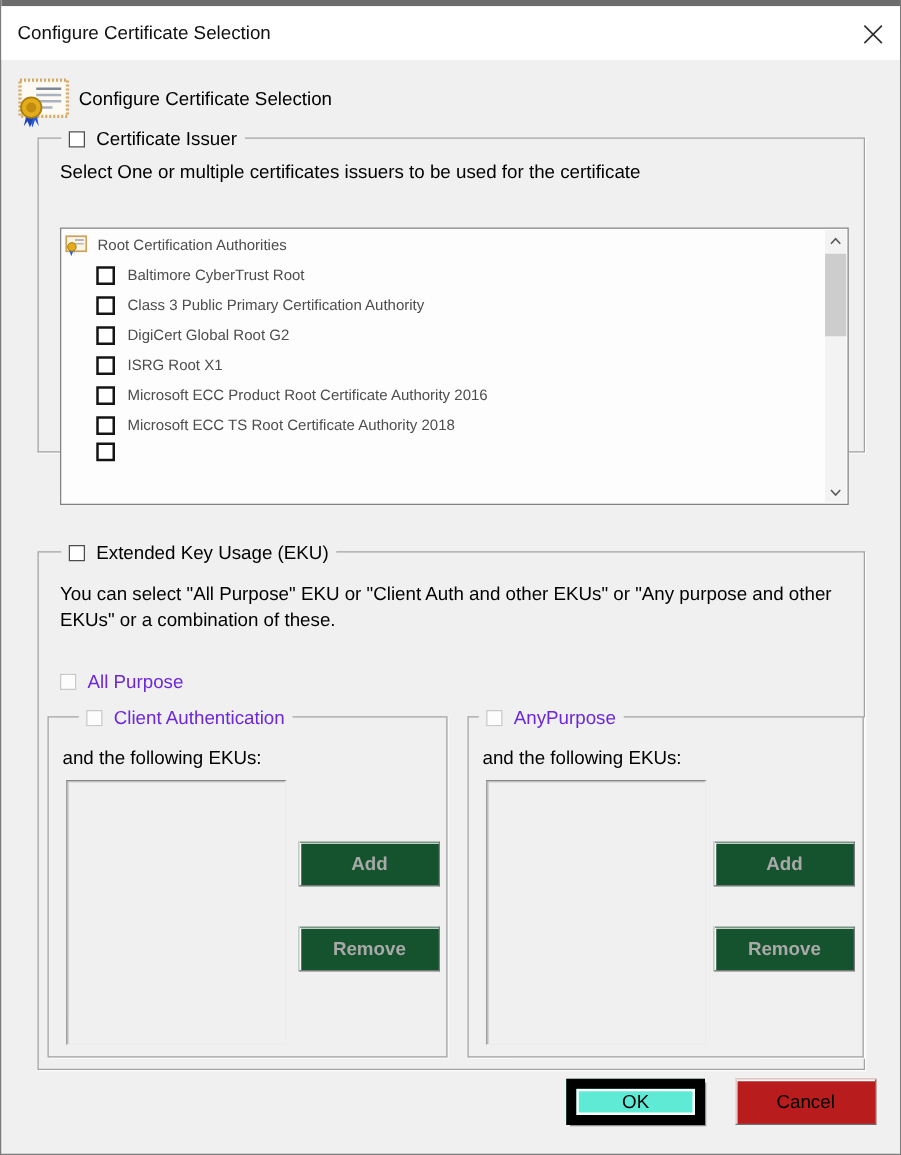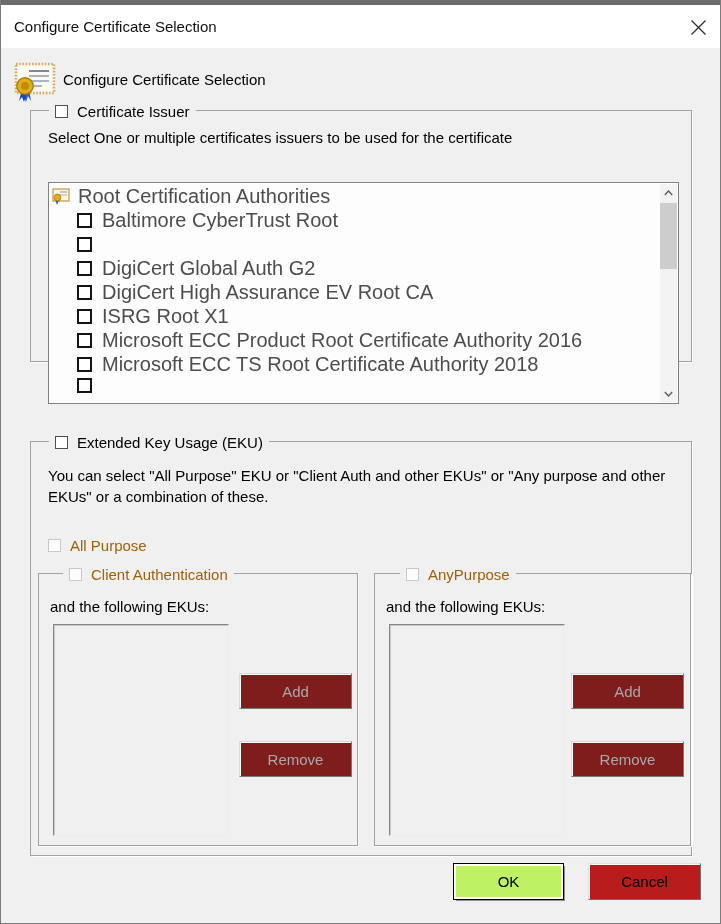--- a/index.html
+++ b/index.html
@@ -16,49 +16,49 @@
   .window-title{position:absolute;left:13px;top:0;height:43px;line-height:43px;font-size:15px;color:#101010;}
   .close-btn{position:absolute;right:4px;top:7px;width:36px;height:30px;display:flex;align-items:center;justify-content:center;cursor:default;}
   .header-icon{position:absolute;left:13px;top:60px;width:42px;height:42px;}
   .header-title{position:absolute;left:62px;top:71px;font-size:15px;color:#000;}
 
   .groupbox{position:absolute;border:1px solid #a2a2a2;box-shadow:1px 1px 0 #fdfdfd;}
   .group-label-row{position:absolute;top:-9px;left:18px;height:18px;background:#f0f0f0;padding:0 6px;display:flex;align-items:center;gap:9px;}
   .group-label{font-size:15px;white-space:nowrap;}
   .cb{width:13px;height:13px;background:#fff;border:1px solid #4e4e4e;flex:0 0 auto;}
   .cb.disabled{border-color:#c9c9c9;background:#fdfdfd;}
-  .dim{color:#a16207;}
+  .dim{color:#6d28d9;}
 
   .desc{position:absolute;font-size:15px;line-height:21px;color:#000;}
 
   .issuer-list{position:absolute;left:17px;top:71px;width:631px;height:222px;background:#fdfdfd;border:1px solid #818181;overflow:hidden;}
   .rows{position:absolute;left:0;top:1px;right:19px;}
-  .lrow{height:24px;display:flex;align-items:center;font-size:20px;color:#4d4d4d;white-space:nowrap;}
+  .lrow{height:24px;display:flex;align-items:center;font-size:12px;color:#4d4d4d;white-space:nowrap;}
   .lrow .ticon{margin-left:3px;width:18px;height:17px;flex:0 0 auto;}
   .lrow .rtext{margin-left:8px;}
   .lrow .lcb{margin-left:28px;width:15px;height:15px;border:2px solid #141414;background:#fff;flex:0 0 auto;}
   .lrow .ctext{margin-left:10px;}
   .scrollbar{position:absolute;top:1px;right:1px;bottom:1px;width:17px;background:#f3f3f3;}
   .sb-btn{position:absolute;left:0;width:17px;height:17px;display:flex;align-items:center;justify-content:center;}
   .sb-up{top:0;} .sb-down{bottom:0;}
   .sb-thumb{position:absolute;left:0;top:19px;width:17px;height:66px;background:#cdcdcd;}
 
   .subgroup{position:absolute;border:1px solid #a2a2a2;box-shadow:1px 1px 0 #fdfdfd;}
   .sunken{position:absolute;background:#f0f0f0;border:1px solid;border-color:#868686 #ececec #ececec #868686;box-shadow:inset 1px 1px 0 #c9c9c9;}
 
   .win-btn{
     position:absolute;display:flex;align-items:center;justify-content:center;
     font-family:"Liberation Sans",sans-serif;font-size:15px;color:#000;
     background:#b91c1c;
     border:1px solid;border-color:#e0e0e0 #6f6f6f #6f6f6f #e0e0e0;
     box-shadow:inset 1px 1px 0 #fbfbfb;
   }
-  .win-btn.disabled{color:#a9a9a9;background:#7f1d1d;border-color:#dadada #7a7a7a #7a7a7a #dadada;}
+  .win-btn.disabled{color:#a9a9a9;background:#14532d;border-color:#dadada #7a7a7a #7a7a7a #dadada;font-weight:bold;}
   .win-btn.default{
-    border:1px solid #000000;background:#bef264;
+    border:8px solid #000000;background:#5eead4;
     box-shadow:2px 2px 0 -1px #8f8f8f, inset 0 0 0 2px #ffffff;
   }
 </style>
 </head>
 <body>
 
 <div class="dialog">
   <div class="top-strip"></div>
 
   <div class="titlebar">
@@ -103,28 +103,25 @@
             <circle cx="5.5" cy="9.5" r="3.4" fill="#e3ac1b" stroke="#a97c0e" stroke-width="0.8"></circle>
           </svg>
           <span class="rtext">Root Certification Authorities</span>
         </div>
         <div class="lrow">
           <span class="lcb"></span>
           <span class="ctext">Baltimore CyberTrust Root</span>
         </div>
         <div class="lrow">
           <span class="lcb"></span>
-        </div>
-        <div class="lrow">
-          <span class="lcb"></span>
-          <span class="ctext">DigiCert Global Auth G2</span>
-        </div>
-        <div class="lrow">
-          <span class="lcb"></span>
-          <span class="ctext">DigiCert High Assurance EV Root CA</span>
+          <span class="ctext">Class 3 Public Primary Certification Authority</span>
+        </div>
+        <div class="lrow">
+          <span class="lcb"></span>
+          <span class="ctext">DigiCert Global Root G2</span>
         </div>
         <div class="lrow">
           <span class="lcb"></span>
           <span class="ctext">ISRG Root X1</span>
         </div>
         <div class="lrow">
           <span class="lcb"></span>
           <span class="ctext">Microsoft ECC Product Root Certificate Authority 2016</span>
         </div>
         <div class="lrow">
@@ -172,21 +169,21 @@
       <div class="sunken" style="left:14px;top:50px;width:176px;height:212px;"></div>
       <div class="win-btn disabled" style="left:200px;top:99px;width:113px;height:36px;">
           <span>Add</span>
         </div>
       <div class="win-btn disabled" style="left:200px;top:167px;width:113px;height:36px;">
           <span>Remove</span>
         </div>
     </div>
 
     <div class="subgroup" style="left:343px;top:131px;width:317px;height:273px;">
-      <div class="group-label-row" style="left:25px;">
+      <div class="group-label-row" style="left:8px;">
         <span class="cb disabled"></span>
         <span class="group-label dim">AnyPurpose</span>
       </div>
       <div class="desc" style="left:11px;top:22px;">and the following EKUs:</div>
       <div class="sunken" style="left:14px;top:50px;width:176px;height:212px;"></div>
       <div class="win-btn disabled" style="left:196px;top:99px;width:113px;height:36px;">
           <span>Add</span>
         </div>
       <div class="win-btn disabled" style="left:196px;top:167px;width:113px;height:36px;">
           <span>Remove</span>

